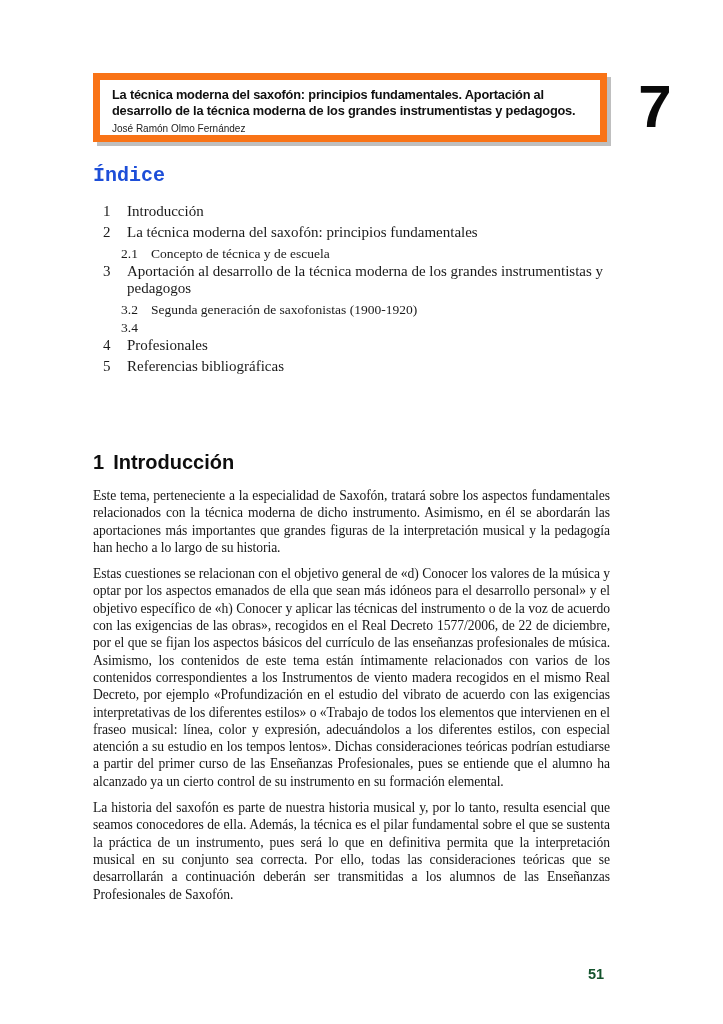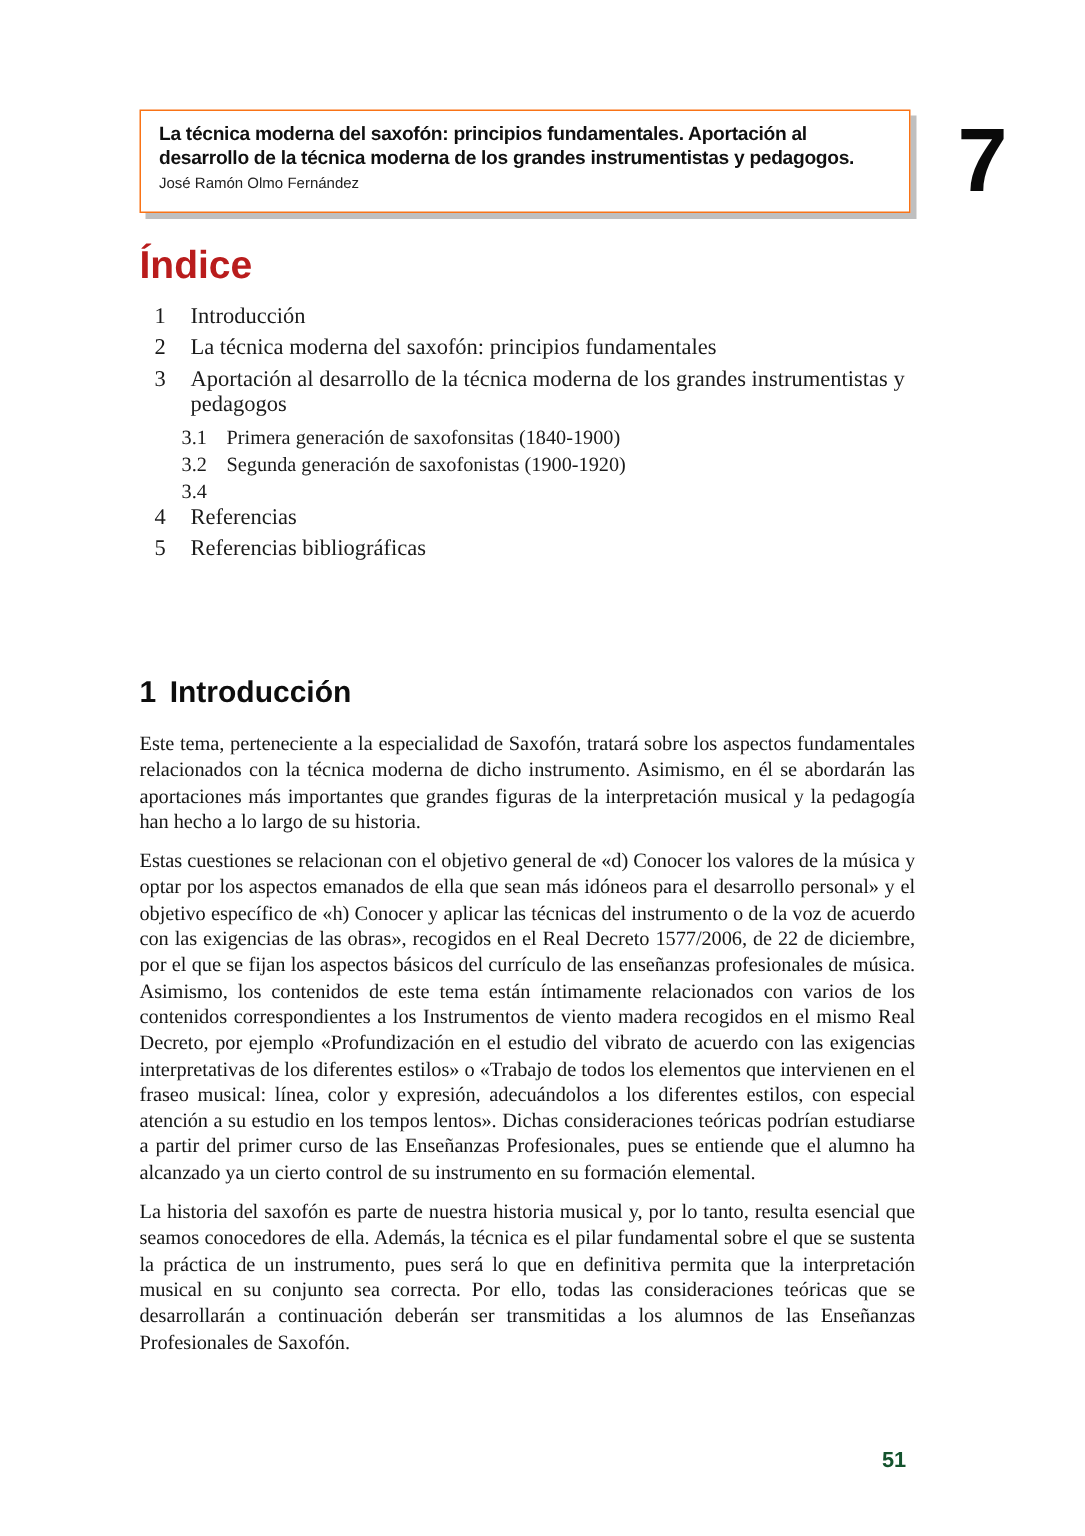--- a/index.html
+++ b/index.html
@@ -5,43 +5,43 @@
   html, body { margin:0; padding:0; background:#ffffff; }
   .page {
     position:relative; width:723px; height:1024px; background:#ffffff;
     font-family:"Liberation Serif", serif; color:#1a1a1a; overflow:hidden;
   }
 
   
   .header-box {
     position:absolute; left:93px; top:73px; width:514px; height:69px;
     box-sizing:border-box; background:#ffffff;
-    border:1px solid #f97316;
+    border:7px solid #f97316;
     box-shadow:4px 4px 0 #bfbfbf;
     padding:7px 12px 16px 12px;
   }
   .chapter-title {
     font-family:"Liberation Sans", sans-serif; font-weight:bold;
     font-size:12.8px; line-height:15.5px; letter-spacing:-0.2px; color:#101010;
   }
   .chapter-author {
     font-family:"Liberation Sans", sans-serif; font-size:10px;
     margin-top:5px; color:#222222;
   }
   .chapter-number {
     position:absolute; left:620px; top:77px; width:70px; text-align:center;
     font-family:"Liberation Sans", sans-serif; font-weight:bold;
     font-size:60px; line-height:60px; color:#0a0a0a;
   }
 
   
   .index-heading {
     position:absolute; left:93px; top:163px;
-    font-family:Liberation Sans, sans-serif; font-weight:bold;
-    font-size:26px; line-height:26px; color:#b91c1c;
+    font-family:Liberation Mono, monospace; font-weight:bold;
+    font-size:20px; line-height:26px; color:#1d4ed8;
   }
   .toc { position:absolute; left:93px; top:203px; width:522px; }
   .toc-item { display:flex; font-size:15px; line-height:17px; margin-bottom:4px; }
   .toc-item .num { flex:none; width:15px; margin-left:10px; }
   .toc-item .label { flex:1; margin-left:9px; }
   .toc-item.sub { font-size:13.5px; line-height:17px; margin-bottom:1px; }
   .toc-item.sub .num { width:21px; margin-left:28px; }
 
   
   .section-heading {
@@ -81,38 +81,38 @@
 
   <div class="toc">
     <div class="toc-item">
       <span class="num">1</span>
       <span class="label">Introducción</span>
     </div>
     <div class="toc-item">
       <span class="num">2</span>
       <span class="label">La técnica moderna del saxofón: principios fundamentales</span>
     </div>
+    <div class="toc-item sub">
+      <span class="num">2.1</span>
+      <span class="label">Concepto de técnica y de escuela</span>
+    </div>
     <div class="toc-item">
       <span class="num">3</span>
       <span class="label">Aportación al desarrollo de la técnica moderna de los grandes instrumentistas y pedagogos</span>
-    </div>
-    <div class="toc-item sub">
-      <span class="num">3.1</span>
-      <span class="label">Primera generación de saxofonsitas (1840-1900)</span>
     </div>
     <div class="toc-item sub">
       <span class="num">3.2</span>
       <span class="label">Segunda generación de saxofonistas (1900-1920)</span>
     </div>
     <div class="toc-item sub">
       <span class="num">3.4</span>
     </div>
     <div class="toc-item">
       <span class="num">4</span>
-      <span class="label">Referencias</span>
+      <span class="label">Profesionales</span>
     </div>
     <div class="toc-item">
       <span class="num">5</span>
       <span class="label">Referencias bibliográficas</span>
     </div>
   </div>
 
   <div class="section-heading">
     <span class="sec-num">1</span>
     <span class="sec-title">Introducción</span>

